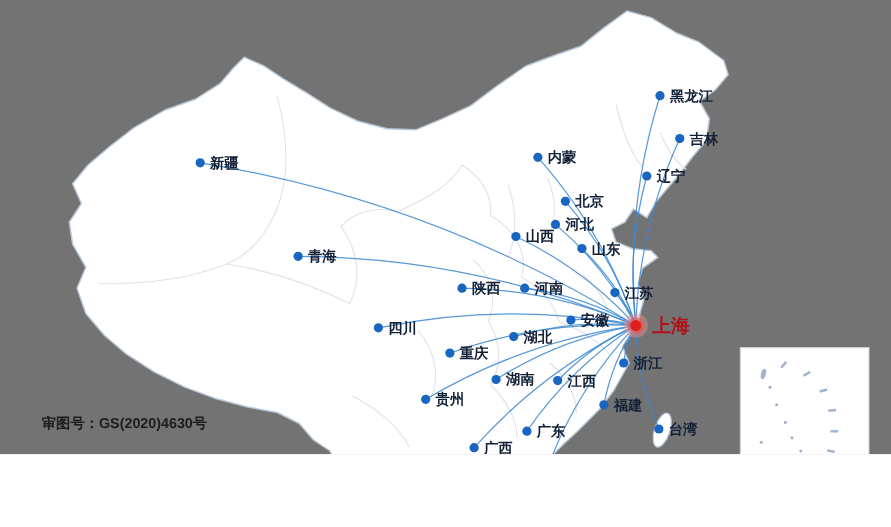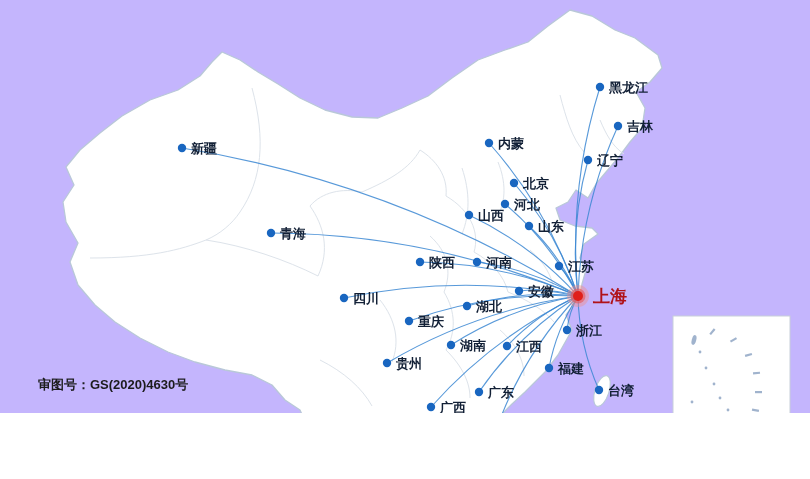--- a/index.html
+++ b/index.html
@@ -1,16 +1,16 @@
 <!DOCTYPE html>
 <html><head>
 <meta charset="utf-8">
 <style>
   html,body{margin:0;padding:0;background:#ffffff;}
-  .stage{position:relative;width:810px;height:413px;background:#c4b5fd;overflow:hidden;
+  .stage{position:relative;width:810px;height:413px;background:#737373;overflow:hidden;
          font-family:"Liberation Sans",sans-serif;}
   svg{display:block;}
   .outline{fill:#ffffff;stroke:#b9c8d8;stroke-width:1.3;stroke-linejoin:round;}
   .island{fill:#ffffff;stroke:#b9c8d8;stroke-width:1.1;}
   .inner{fill:none;stroke:#dde3ea;stroke-width:1;}
   .flight{fill:none;stroke-width:1.1;opacity:.85;}
   .prov-label{font-size:13px;font-weight:600;}
   .hub-label{font-size:17px;font-weight:bold;}
   .license{font-size:13px;font-weight:bold;fill:#1c1c1c;}
   .inset-box{fill:#ffffff;stroke:#c7cfd9;stroke-width:1;}

